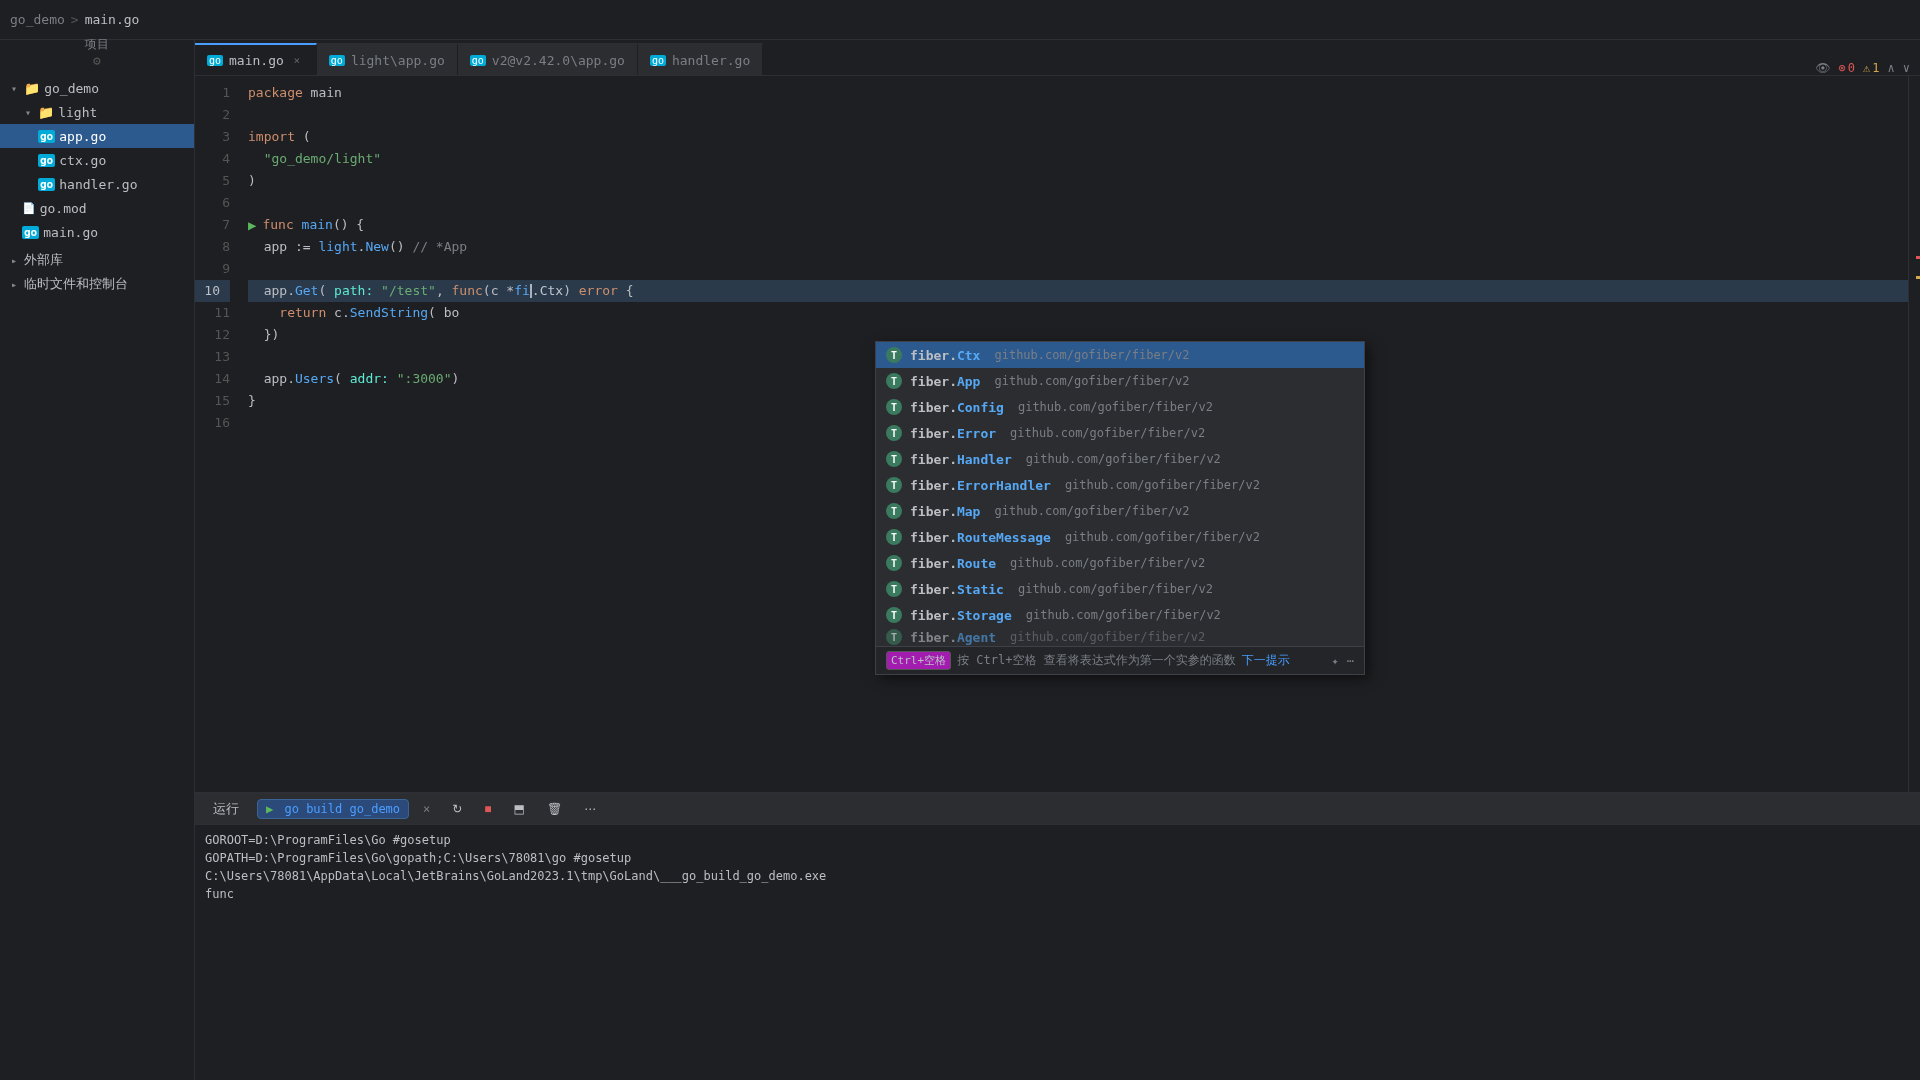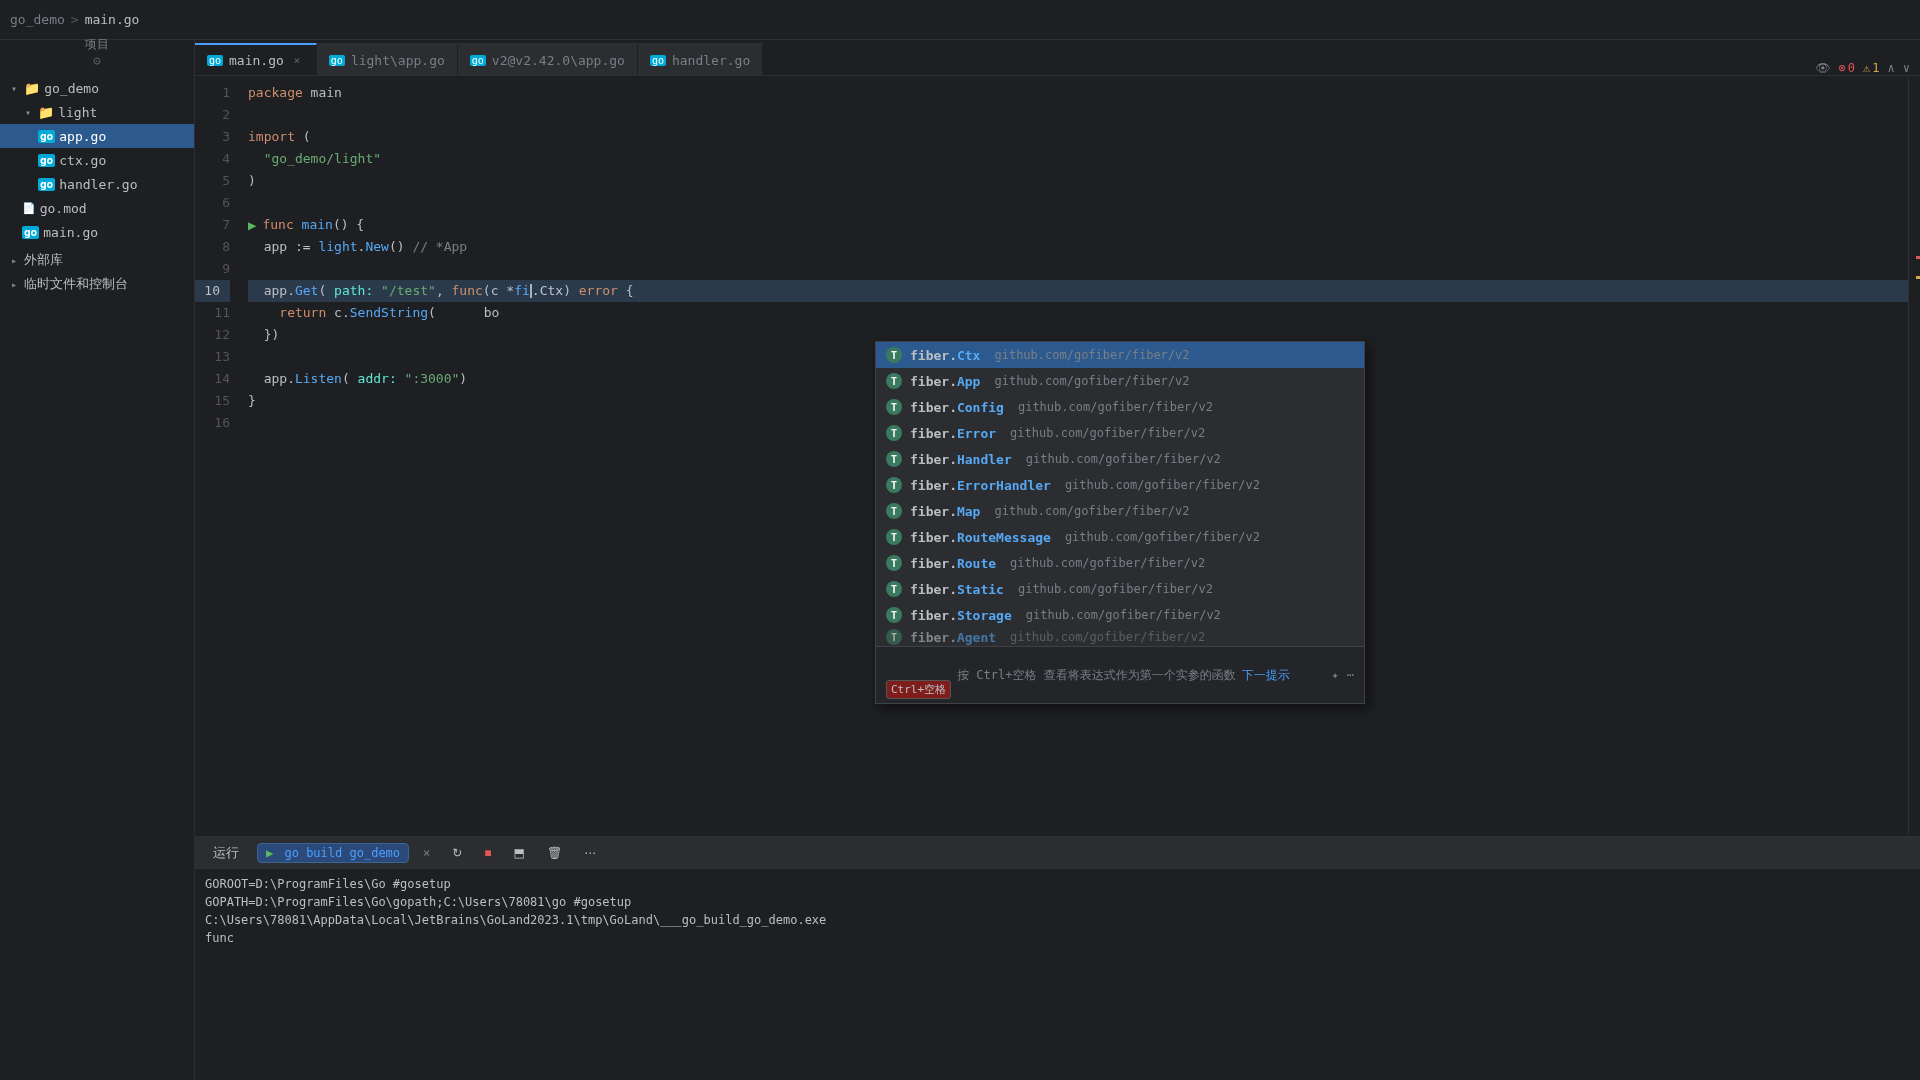--- a/index.html
+++ b/index.html
@@ -218,21 +218,21 @@
       gap: 6px;
       font-size: 12px;
       color: #7a7e85;
       flex-shrink: 0;
     }
     .breadcrumb-bar .sep { color: #555; }
     .breadcrumb-bar .bc-item { color: #bcbec4; }
 
     
     .bottom-panel {
-      height: 244px;
+      height: 288px;
       background: #1e1f22;
       border-top: 2px solid #2d2f34;
       display: flex;
       flex-direction: column;
       flex-shrink: 0;
     }
     .bottom-panel-content {
       flex: 1;
       overflow-y: auto;
       padding: 6px 10px;
@@ -338,27 +338,26 @@
       align-items: center;
       justify-content: space-between;
       padding: 4px 10px;
       background: #232529;
       border-top: 1px solid #3d4147;
       font-size: 12px;
       color: #7a7e85;
     }
     .autocomplete-footer .ac-hint { display: flex; align-items: center; gap: 6px; }
     .ac-key {
-      background: #7f1d1d;
+      background: #a21caf;
       border: 1px solid #555;
       border-radius: 3px;
       padding: 1px 4px;
       font-size: 11px;
       color: #bcbec4;
-      margin-top: 29px;
     }
     .autocomplete-footer .ac-actions { display: flex; gap: 8px; }
     .ac-action-btn {
       color: #7a7e85;
       cursor: pointer;
     }
 
     
     .project-header {
       display: flex;
@@ -542,31 +541,31 @@
             <span>  </span><span>app</span><span> := </span><span class="pkg">light</span><span>.</span><span class="fn">New</span><span>() </span><span class="cm">// *App</span>
           </div>
 
           <div class="code-line"></div>
 
           <div class="code-line highlighted">
             <span>  app.</span><span class="fn">Get</span><span>( </span><span class="param">path:</span><span> </span><span class="str">"/test"</span><span>, </span><span class="kw">func</span><span>(c *</span><span class="pkg">fi</span><span class="cursor"></span><span class="ty">.Ctx</span><span>) </span><span class="kw">error</span><span> {</span>
           </div>
 
           <div class="code-line">
-            <span>    </span><span class="kw">return</span><span> c.</span><span class="fn">SendString</span><span>( </span><span style="color:#bcbec4;margin-left:40px;">bo</span>
+            <span>    </span><span class="kw">return</span><span> c.</span><span class="fn">SendString</span><span>( </span><span style="color:#bcbec4;">bo</span>
           </div>
 
           <div class="code-line">
             <span>  })</span>
           </div>
 
           <div class="code-line"></div>
 
           <div class="code-line">
-            <span>  app.</span><span class="fn">Listen</span><span>( </span><span class="param">addr:</span><span> </span><span class="str">":3000"</span><span>)</span>
+            <span>  app.</span><span class="fn">Users</span><span>( </span><span class="param">addr:</span><span> </span><span class="str">":3000"</span><span>)</span>
           </div>
 
           <div class="code-line">
             <span>}</span>
           </div>
 
           <div class="code-line"></div>
         </div>
 
         <div class="editor-scrollbar">

